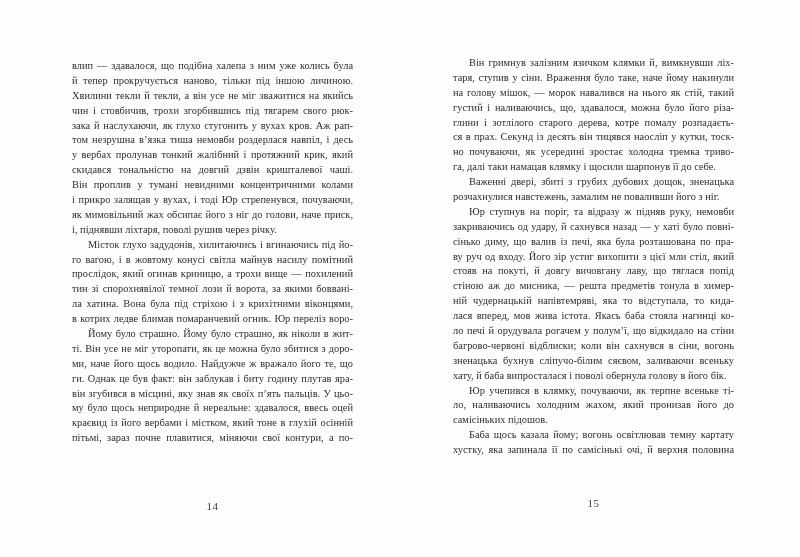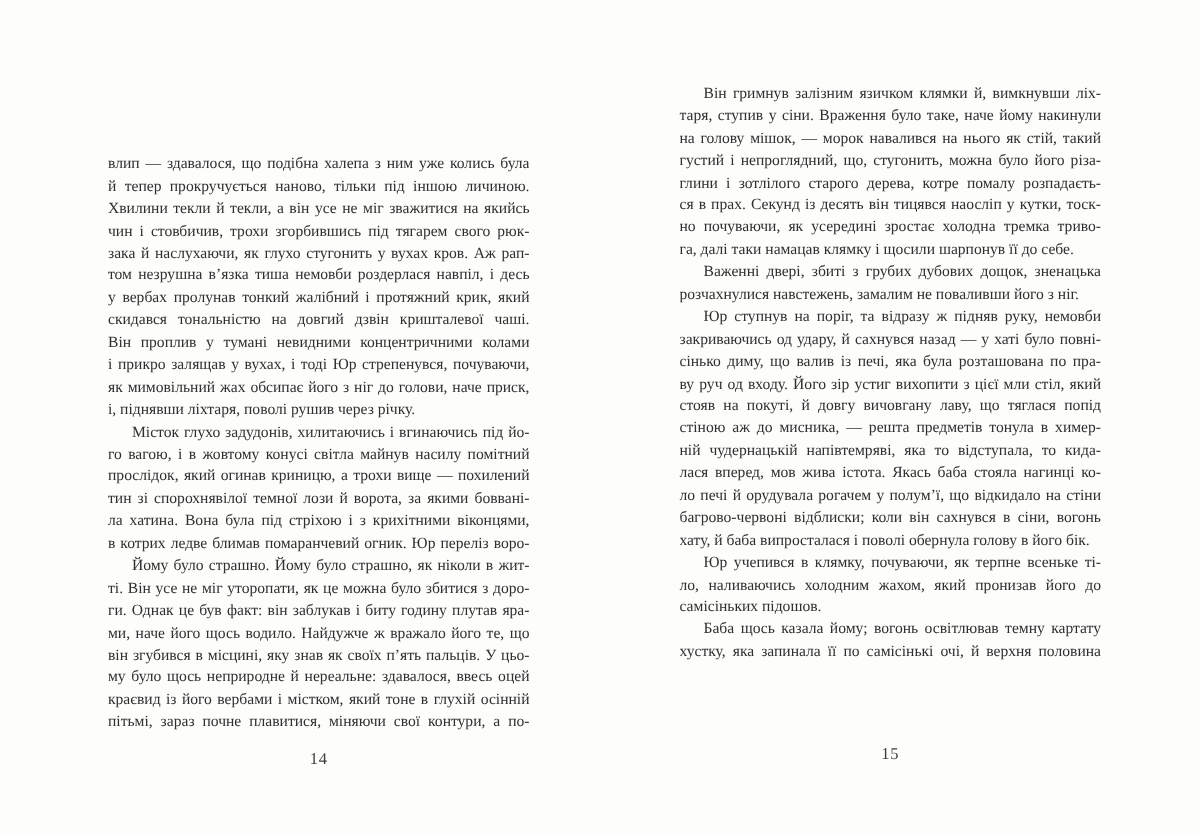--- a/index.html
+++ b/index.html
@@ -24,21 +24,21 @@
     top: 0;
     width: 400px;
     height: 557px;
   }
   .page.left  { left: 0; }
   .page.right { left: 400px; }
   .text-block {
     position: absolute;
     width: 281px;
   }
-  .page.left  .text-block { left: 72px; top: 59px; margin-top: 44px; }
+  .page.left  .text-block { left: 72px; top: 59px; }
   .page.right .text-block { left: 53px; top: 56px; }
   .line {
     font-size: 10.4px;
     line-height: 14.9px;
     height: 14.9px;
     overflow: hidden;
     text-align: justify;
     text-align-last: justify;
     white-space: normal;
   }
@@ -81,58 +81,59 @@
           <div class="line indent">Місток глухо задудонів, хилитаючись і вгинаючись під йо-</div>
           <div class="line">го вагою, і в жовтому конусі світла майнув насилу помітний</div>
           <div class="line">прослідок, який огинав криницю, а трохи вище — похилений</div>
           <div class="line">тин зі спорохнявілої темної лози й ворота, за якими боввані-</div>
           <div class="line">ла хатина. Вона була під стріхою і з крихітними віконцями,</div>
           <div class="line">в котрих ледве блимав помаранчевий огник. Юр переліз воро-</div>
         </div>
         <div class="paragraph">
           <div class="line indent">Йому було страшно. Йому було страшно, як ніколи в жит-</div>
           <div class="line">ті. Він усе не міг уторопати, як це можна було збитися з доро-</div>
+          <div class="line">ми, наче його щось водило. Найдужче ж вражало його те, що</div>
           <div class="line">ги. Однак це був факт: він заблукав і биту годину плутав яра-</div>
-          <div class="line">ми, наче його щось водило. Найдужче ж вражало його те, що</div>
           <div class="line">він згубився в місцині, яку знав як своїх п’ять пальців. У цьо-</div>
           <div class="line">му було щось неприродне й нереальне: здавалося, ввесь оцей</div>
           <div class="line">краєвид із його вербами і містком, який тоне в глухій осінній</div>
           <div class="line">пітьмі, зараз почне плавитися, міняючи свої контури, а по-</div>
         </div>
       </div>
     <div class="page-number" style="color: rgb(61, 61, 61);">14</div>
   </div>
 
   <div class="page right">
     <div class="text-block">
         <div class="paragraph">
           <div class="line indent">Він гримнув залізним язичком клямки й, вимкнувши ліх-</div>
           <div class="line">таря, ступив у сіни. Враження було таке, наче йому накинули</div>
           <div class="line">на голову мішок, — морок навалився на нього як стій, такий</div>
-          <div class="line">густий і непроглядний, що, стугонить, можна було його різа-</div>
+          <div class="line">густий і наливаючись, що, здавалося, можна було його різа-</div>
           <div class="line">глини і зотлілого старого дерева, котре помалу розпадаєть-</div>
           <div class="line">ся в прах. Секунд із десять він тицявся наосліп у кутки, тоск-</div>
           <div class="line">но почуваючи, як усередині зростає холодна тремка триво-</div>
           <div class="line para-end">га, далі таки намацав клямку і щосили шарпонув її до себе.</div>
         </div>
         <div class="paragraph">
           <div class="line indent">Важенні двері, збиті з грубих дубових дощок, зненацька</div>
           <div class="line para-end">розчахнулися навстежень, замалим не поваливши його з ніг.</div>
         </div>
         <div class="paragraph">
           <div class="line indent">Юр ступнув на поріг, та відразу ж підняв руку, немовби</div>
           <div class="line">закриваючись од удару, й сахнувся назад — у хаті було повні-</div>
           <div class="line">сінько диму, що валив із печі, яка була розташована по пра-</div>
           <div class="line">ву руч од входу. Його зір устиг вихопити з цієї мли стіл, який</div>
           <div class="line">стояв на покуті, й довгу вичовгану лаву, що тяглася попід</div>
           <div class="line">стіною аж до мисника, — решта предметів тонула в химер-</div>
           <div class="line">ній чудернацькій напівтемряві, яка то відступала, то кида-</div>
           <div class="line">лася вперед, мов жива істота. Якась баба стояла нагинці ко-</div>
           <div class="line">ло печі й орудувала рогачем у полум’ї, що відкидало на стіни</div>
           <div class="line">багрово-червоні відблиски; коли він сахнувся в сіни, вогонь</div>
+          <div class="line">зненацька бухнув сліпучо-білим сяєвом, заливаючи всеньку</div>
           <div class="line para-end">хату, й баба випросталася і поволі обернула голову в його бік.</div>
         </div>
         <div class="paragraph">
           <div class="line indent">Юр учепився в клямку, почуваючи, як терпне всеньке ті-</div>
           <div class="line">ло, наливаючись холодним жахом, який пронизав його до</div>
           <div class="line para-end">самісіньких підошов.</div>
         </div>
         <div class="paragraph">
           <div class="line indent">Баба щось казала йому; вогонь освітлював темну картату</div>
           <div class="line">хустку, яка запинала її по самісінькі очі, й верхня половина</div>

